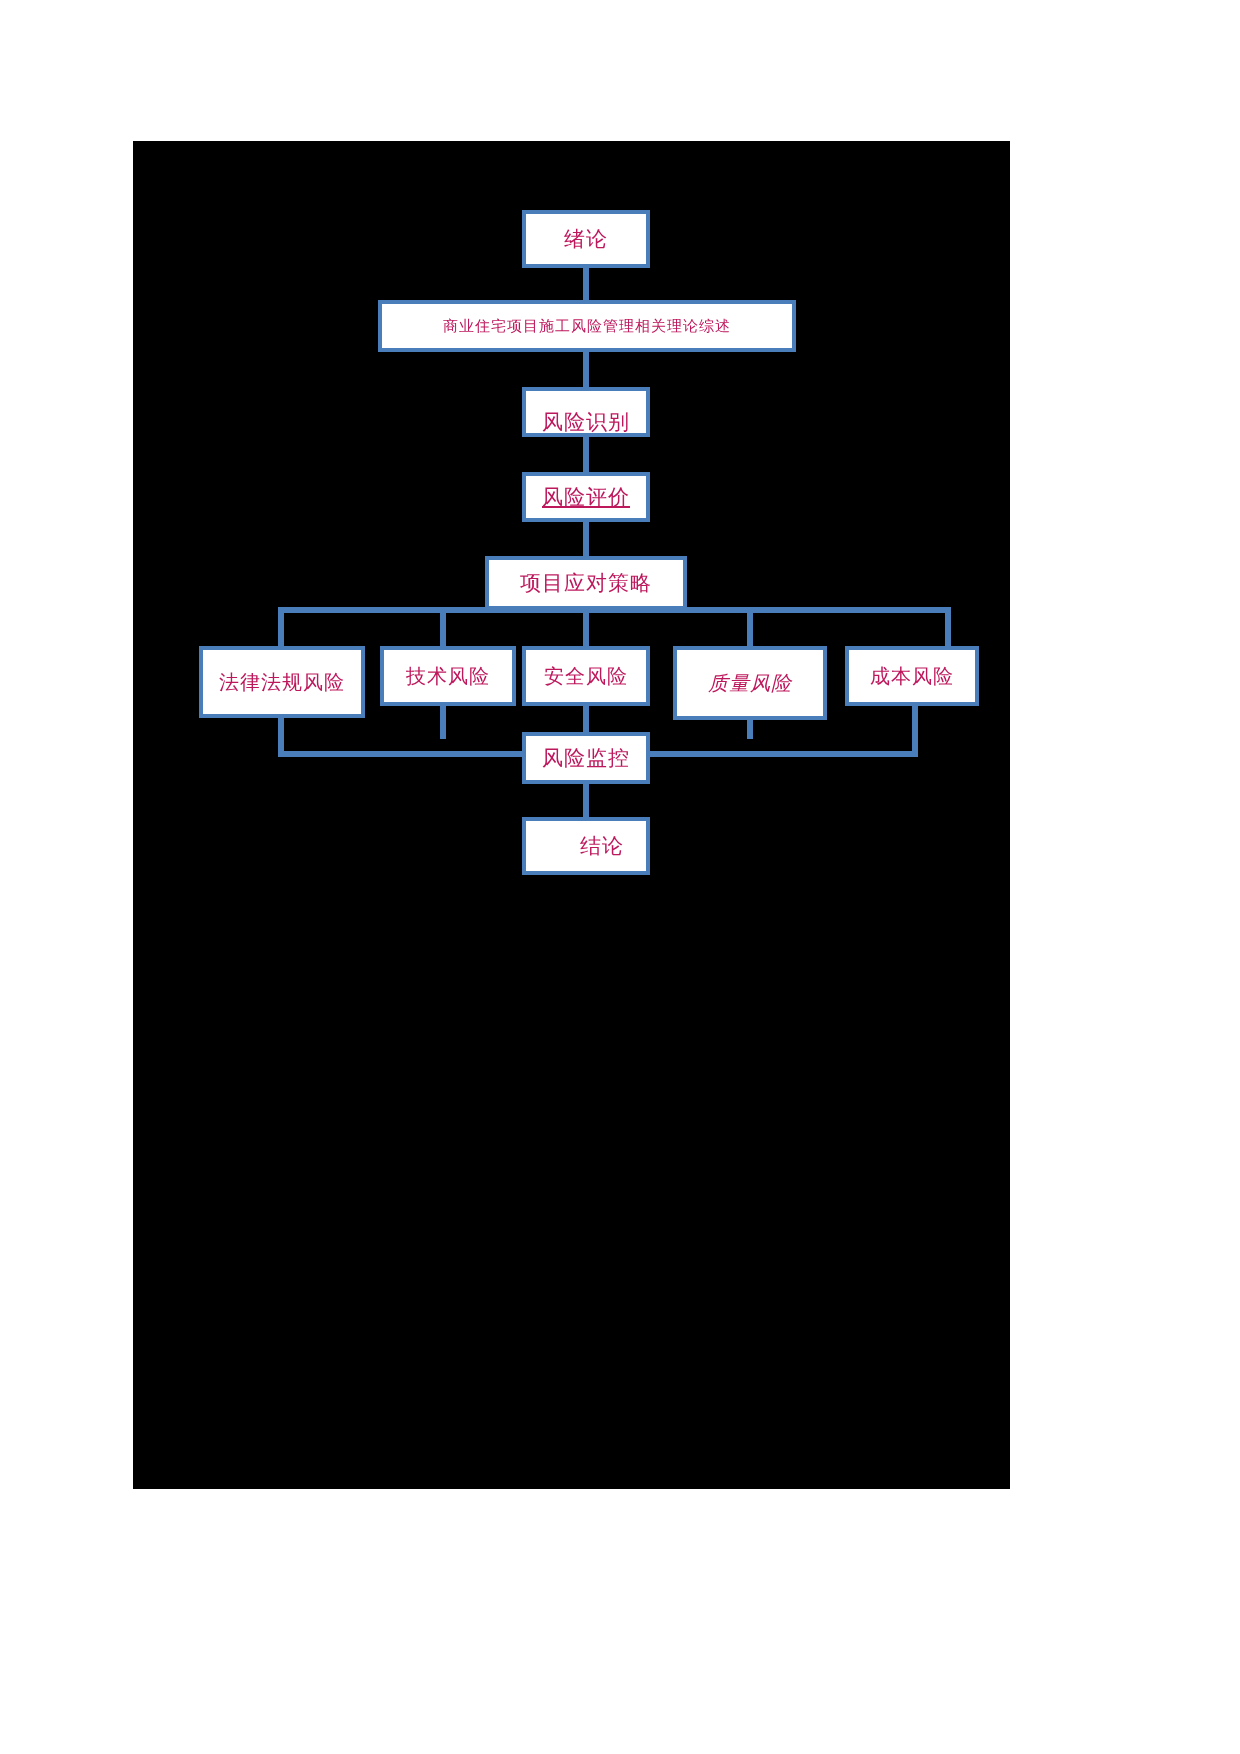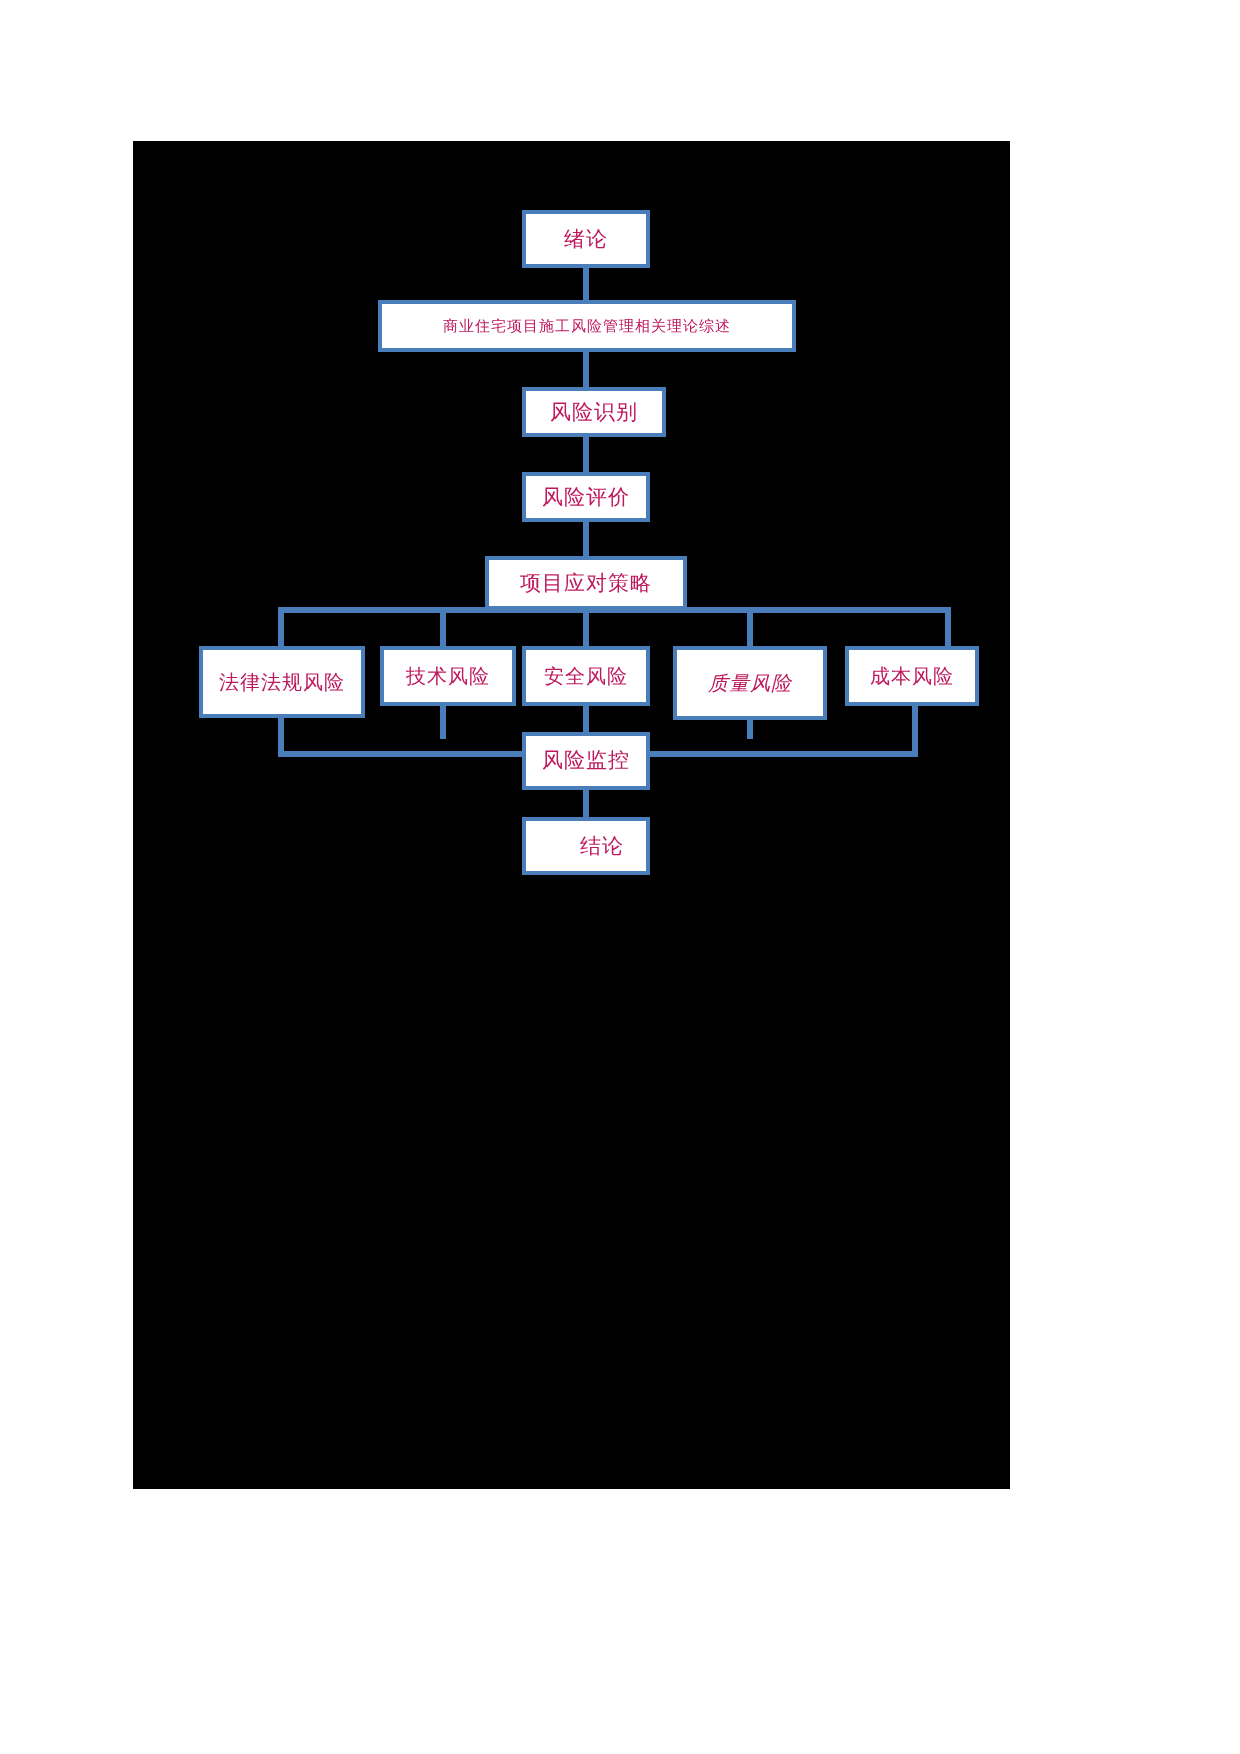--- a/index.html
+++ b/index.html
@@ -98,25 +98,25 @@
     <div class="connector" style="left:450px; top:638px; width:6px; height:40px;"></div>
 
     <div class="node" style="left:389px; top:69px; width:128px; height:58px;">
       <span>绪论</span>
     </div>
 
     <div class="node wide" style="left:245px; top:159px; width:418px; height:52px;">
       <span>商业住宅项目施工风险管理相关理论综述</span>
     </div>
 
-    <div class="node" style="left:389px; top:246px; width:144px; height:50px;">
+    <div class="node" style="left:389px; top:246px; width:128px; height:50px;align-items:flex-end;">
       <span>风险识别</span>
     </div>
 
-    <div class="node" style="left:389px; top:331px; width:128px; height:50px;">
+    <div class="node" style="left:389px; top:331px; width:128px; height:50px;text-decoration:underline;">
       <span>风险评价</span>
     </div>
 
     <div class="node" style="left:352px; top:415px; width:202px; height:54px;">
       <span>项目应对策略</span>
     </div>
 
     <div class="node small" style="left:66px; top:505px; width:166px; height:72px;">
       <span>法律法规风险</span>
     </div>
@@ -130,21 +130,21 @@
     </div>
 
     <div class="node small" style="left:540px; top:505px; width:154px; height:74px;font-style:italic;">
       <span>质量风险</span>
     </div>
 
     <div class="node small" style="left:712px; top:505px; width:134px; height:60px;">
       <span>成本风险</span>
     </div>
 
-    <div class="node" style="left:389px; top:591px; width:128px; height:58px;font-family:Liberation Mono, monospace;">
+    <div class="node" style="left:389px; top:591px; width:128px; height:52px;">
       <span>风险监控</span>
     </div>
 
     <div class="node" style="left:389px; top:676px; width:128px; height:58px;padding-left:32px;">
       <span>结论</span>
     </div>
 
   </div>
 </div>
 

